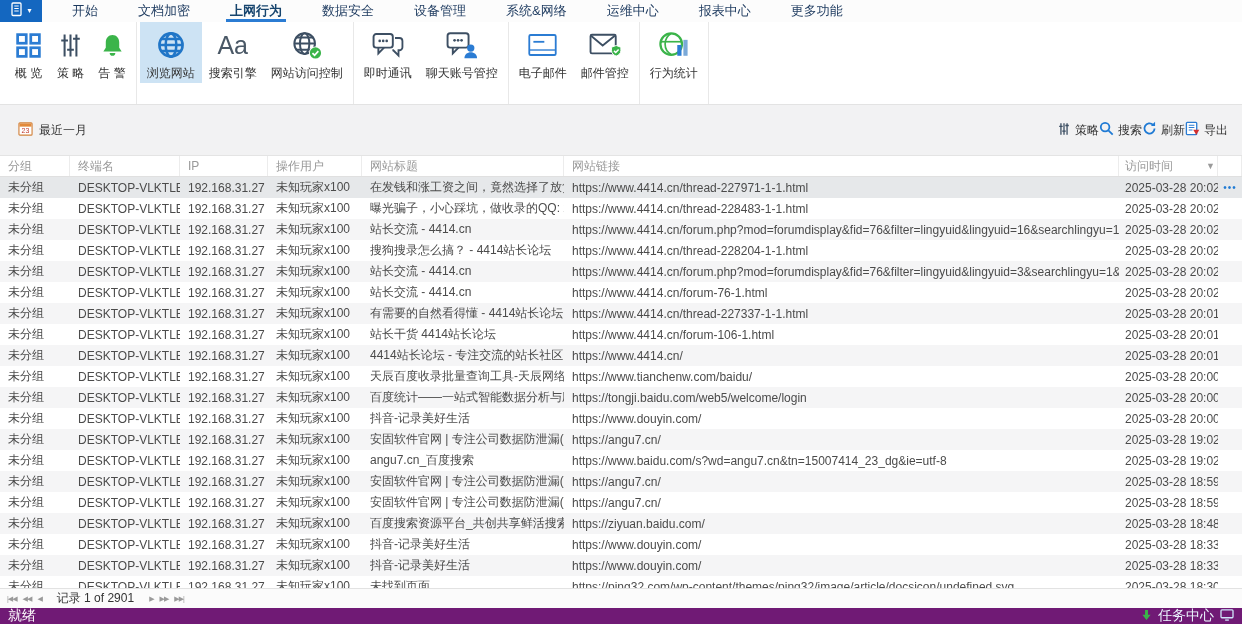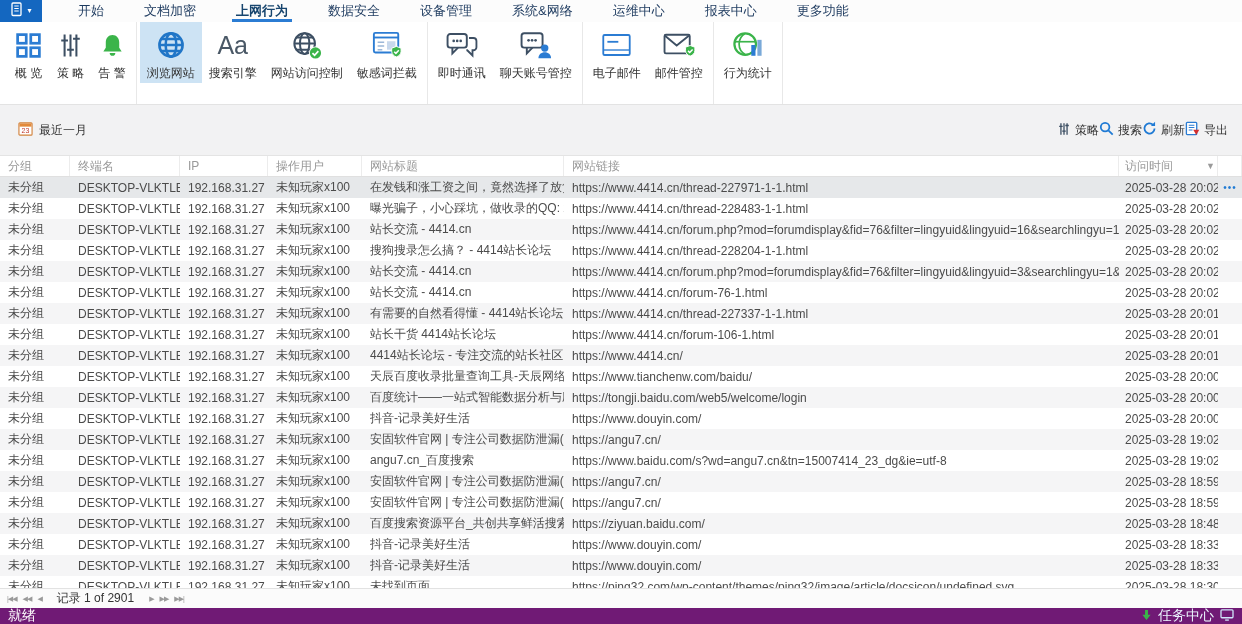--- a/index.html
+++ b/index.html
@@ -4,21 +4,21 @@
 <style>
   * { box-sizing: border-box; margin: 0; padding: 0; }
   html,body { width: 1242px; height: 624px; overflow: hidden; }
   body { font-family: "Liberation Sans", "DejaVu Sans", sans-serif; background: #fff; }
   .app { width: 1242px; height: 624px; display: flex; flex-direction: column; background: #fff; }
 
   
   .menubar { height: 22px; display: flex; align-items: stretch; background: #fcfcfc; flex: 0 0 auto; }
   .app-btn { width: 42px; background: #1467c0; color: #fff; display: flex; align-items: center; justify-content: center; gap: 3px; cursor: pointer; }
   .app-btn .caret { font-size: 8px; line-height: 1; }
-  .menu-tabs { display: flex; align-items: stretch; padding-left: 16px; }
+  .menu-tabs { display: flex; align-items: stretch; padding-left: 10px; }
   .menu-tab { padding: 0 20px; display: flex; align-items: center; font-size: 13px; color: #1d3a5f; position: relative; white-space: nowrap; cursor: pointer; }
   .menu-tab.active { font-weight: bold; color: #17456e; }
   .menu-tab.active::after { content: ""; position: absolute; left: 16px; right: 16px; bottom: 0; height: 3px; background: #2b7cd3; }
 
   
   .ribbon { height: 83px; background: #fff; display: flex; border-bottom: 1px solid #e3e3e3; padding-left: 4px; flex: 0 0 auto; }
   .ribbon-group { display: flex; flex-direction: column; border-right: 1px solid #e8e8e8; padding: 0 3px; }
   .ribbon-buttons { flex: 1; display: flex; align-items: stretch; }
   .ribbon-btn { display: flex; flex-direction: column; align-items: center; justify-content: flex-start; padding: 5px 7px 1px; cursor: pointer; }
   .ribbon-btn.selected { background: #cde3f4; }
@@ -152,33 +152,20 @@
                   <ellipse cx="14.5" cy="14.5" rx="5" ry="11"></ellipse>
                   <path d="M3.5 14.5h22M5 8h19M5 21h19"></path>
                 </g>
                 <circle cx="26" cy="24.5" r="7" fill="#fff"></circle>
                 <circle cx="26" cy="24.5" r="6" fill="#3bb44a"></circle>
                 <path d="M22.8 24.6l2.3 2.3 4-4.3" stroke="#fff" stroke-width="1.8" fill="none"></path>
               </svg>
             </div>
             <div class="lbl">网站访问控制</div>
           </div>
-          <div class="ribbon-btn">
-            <div class="ic">
-              <svg width="32" height="30" viewBox="0 0 34 32">
-                <rect x="3" y="3" width="26" height="21" rx="1.5" fill="none" stroke="#2b7cd3" stroke-width="2"></rect>
-                <path d="M3 8h26" stroke="#2b7cd3" stroke-width="2"></path>
-                <path d="M7 13h7M7 17h7M7 21h5" stroke="#9db8d8" stroke-width="1.6"></path>
-                <rect x="17" y="12" width="9" height="9" fill="#c8d8ec"></rect>
-                <path d="M27 17.5l-5 1.9v3.4c0 3 2.2 4.9 5 5.9 2.8-1 5-2.9 5-5.9v-3.4l-5-1.9z" fill="#3bb44a" stroke="#fff"></path>
-                <path d="M24.7 23.1l1.8 1.8 3.1-3.2" stroke="#fff" stroke-width="1.6" fill="none"></path>
-              </svg>
-            </div>
-            <div class="lbl">敏感词拦截</div>
-          </div>
         </div>
         <div class="group-label">浏览网站</div>
       </div>
       <div class="ribbon-group">
         <div class="ribbon-buttons">
           <div class="ribbon-btn">
             <div class="ic">
               <svg width="34" height="28" viewBox="0 0 38 32">
                 <path d="M27 8h5a3.5 3.5 0 0 1 3.5 3.5v7A3.5 3.5 0 0 1 32 22h-1v6l-6-6h-1" fill="none" stroke="#3d4f63" stroke-width="2.1"></path>
                 <rect x="2.5" y="3.5" width="22" height="15.5" rx="3" fill="#fff" stroke="#3d4f63" stroke-width="2.2"></rect>

